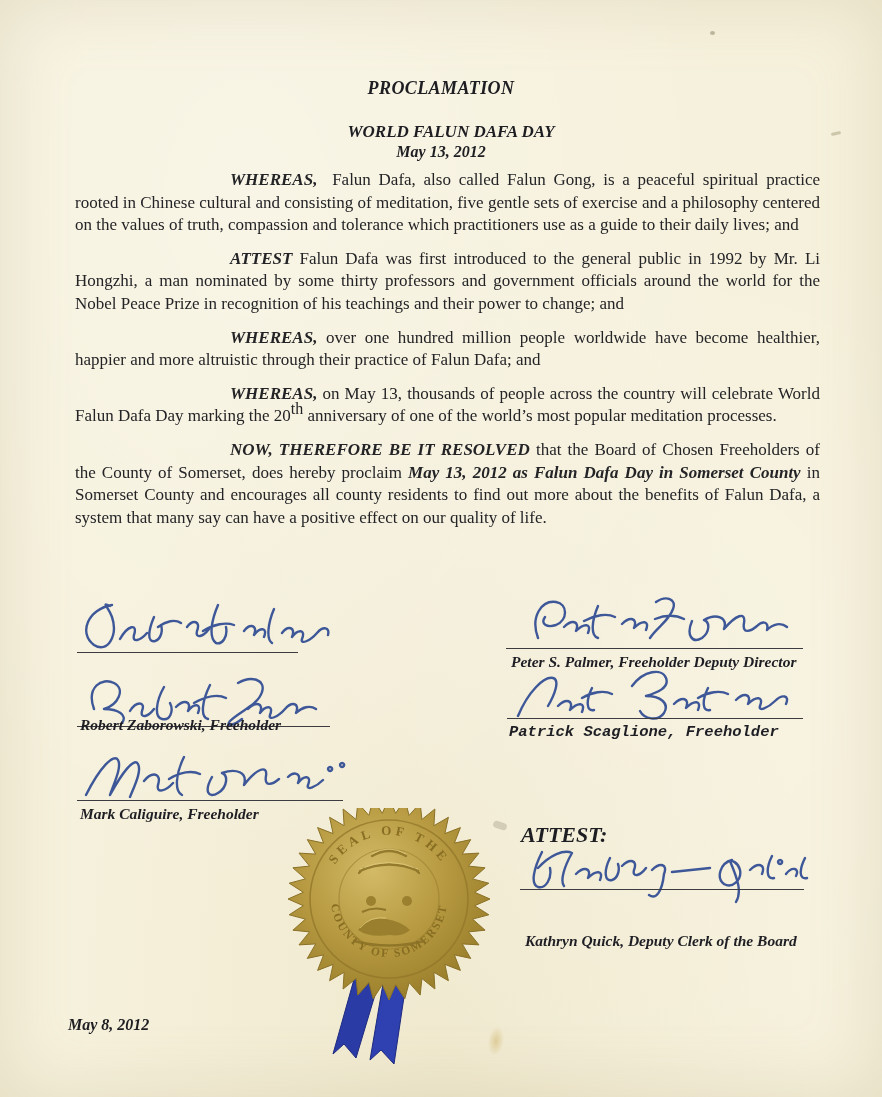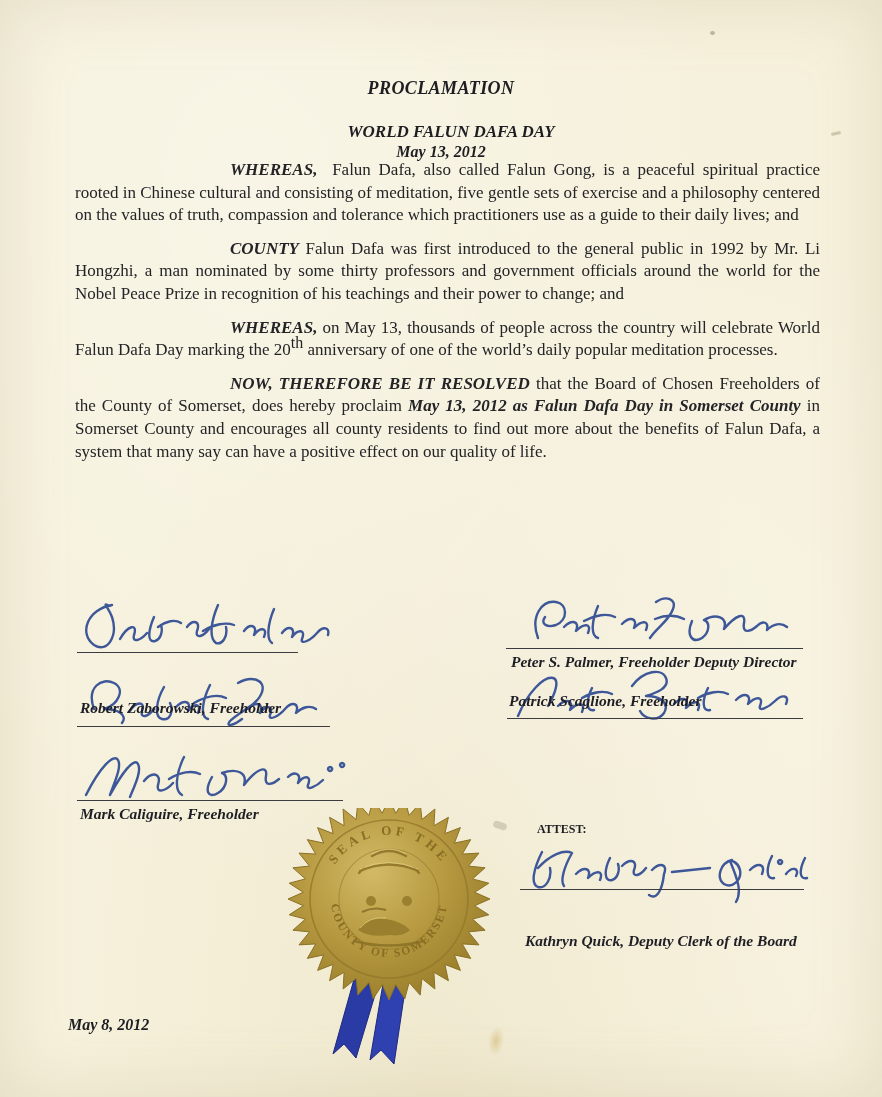--- a/index.html
+++ b/index.html
@@ -16,35 +16,35 @@
       radial-gradient(ellipse at 75% 60%, rgba(255,255,255,.18), transparent 50%),
       radial-gradient(ellipse at 50% 100%, rgba(221,209,167,.25), transparent 60%);
     box-shadow:inset 0 0 70px rgba(167,152,104,.22);
     color:#222;
   }
   .title-block{position:absolute;top:78px;left:0;width:100%;text-align:center;}
   .title{font-weight:700;font-style:italic;font-size:18px;letter-spacing:.4px;color:#1d1d22;}
   .subtitle{margin-top:23px;font-weight:700;font-style:italic;font-size:17px;color:#1d1d22;margin-left:20px;}
   .subtitle-date{margin-top:1px;font-weight:700;font-style:italic;font-size:16px;color:#1d1d22;}
   .body-text{
-    position:absolute;top:159px;left:75px;width:745px;
+    position:absolute;top:169px;left:75px;width:745px;
     font-size:17px;line-height:22.6px;text-align:justify;color:#242427;
   }
   .body-text p{margin:0 0 11px 0;text-indent:155px;}
   .lead{font-weight:700;font-style:italic;}
   .gap-wide{padding-right:7px;}
   sup{font-size:16px;line-height:0;}
   .sig-line{position:absolute;border-bottom:1.6px solid #3c3c40;height:0;}
   .sig-label{
     position:absolute;font-weight:700;font-style:italic;font-size:15.5px;
     color:#1e1e24;white-space:nowrap;
   }
   .sig-svg{position:absolute;overflow:visible;}
   .sig-stroke{fill:none;stroke:#2e4a92;stroke-width:2.4;stroke-linecap:round;stroke-linejoin:round;opacity:.92;}
-  .attest{position:absolute;left:537px;top:822px;font-weight:700;font-size:12px;color:#1d1d22;}
+  .attest{position:absolute;left:521px;top:822px;font-weight:700;font-style:italic;font-size:22px;color:#1d1d22;}
   .footer-date{position:absolute;left:68px;top:1016px;font-weight:700;font-style:italic;font-size:16px;color:#1d1d22;}
   .seal-wrap{position:absolute;left:274px;top:808px;width:230px;height:262px;}
   .speck{position:absolute;border-radius:50%;}
   .speck-a{left:710px;top:31px;width:5px;height:4px;background:rgba(120,112,82,.45);}
   .speck-b{left:831px;top:132px;width:10px;height:3px;background:rgba(150,140,108,.42);border-radius:2px;transform:rotate(-12deg);}
   .speck-c{left:493px;top:822px;width:14px;height:7px;background:rgba(140,130,105,.30);border-radius:4px;transform:rotate(18deg);}
   .stain{
     position:absolute;left:488px;top:1026px;width:16px;height:30px;border-radius:50%;
     background:radial-gradient(ellipse, rgba(193,158,62,.38), rgba(193,158,62,0) 70%);
     transform:rotate(8deg);
@@ -56,53 +56,54 @@
 <div class="page">
 
   <div class="title-block">
     <div class="title">PROCLAMATION</div>
     <div class="subtitle">WORLD FALUN DAFA DAY</div>
     <div class="subtitle-date">May 13, 2012</div>
   </div>
 
   <div class="body-text">
     <p><span class="lead gap-wide">WHEREAS,</span><span> Falun Dafa, also called Falun Gong, is a peaceful spiritual practice rooted in Chinese cultural and consisting of meditation, five gentle sets of exercise and a philosophy centered on the values of truth, compassion and tolerance which practitioners use as a guide to their daily lives; and</span></p>
-    <p><span class="lead">COUNTY</span><span> Falun Dafa was first introduced to the general public in 1992 by Mr. Li Hongzhi, a man nominated by some thirty professors and government officials around the world for the Nobel Peace Prize in recognition of his teachings and their power to change; and</span></p>
-    <p><span class="lead">WHEREAS,</span><span> on May 13, thousands of people across the country will celebrate World Falun Dafa Day marking the 20</span><sup>th</sup><span> anniversary of one of the world’s daily popular meditation processes.</span></p>
+    <p><span class="lead">ATTEST</span><span> Falun Dafa was first introduced to the general public in 1992 by Mr. Li Hongzhi, a man nominated by some thirty professors and government officials around the world for the Nobel Peace Prize in recognition of his teachings and their power to change; and</span></p>
+    <p><span class="lead">WHEREAS,</span><span> over one hundred million people worldwide have become healthier, happier and more altruistic through their practice of Falun Dafa; and</span></p>
+    <p><span class="lead">WHEREAS,</span><span> on May 13, thousands of people across the country will celebrate World Falun Dafa Day marking the 20</span><sup>th</sup><span> anniversary of one of the world’s most popular meditation processes.</span></p>
     <p><span class="lead">NOW, THEREFORE BE IT RESOLVED</span><span> that the Board of Chosen Freeholders of the County of Somerset, does hereby proclaim </span><span class="lead">May 13, 2012 as Falun Dafa Day in Somerset County</span><span> in Somerset County and encourages all county residents to find out more about the benefits of Falun Dafa, a system that many say can have a positive effect on our quality of life.</span></p>
   </div>
 
   <svg class="sig-svg" style="left:72px;top:597px;" width="280" height="60" viewBox="0 0 280 60">
     <path class="sig-stroke" d="M40,8 C16,12 6,36 22,48 C36,57 46,38 40,20 C36,9 29,5 38,9 M48,42 C56,28 66,26 62,38 C60,46 68,44 75,36 M82,20 C76,34 75,46 83,44 C89,42 91,34 89,28 M86,30 C94,24 103,22 109,26 M115,30 C121,22 129,24 125,34 C123,42 131,40 137,32 M146,8 C140,22 136,40 144,46 C150,48 156,40 154,30 M131,34 C142,27 154,25 162,28 M172,34 C178,26 186,28 182,38 C188,30 196,30 192,40 M202,12 C196,26 194,42 200,46 M210,36 C216,28 224,30 220,40 C226,32 234,32 230,42 C228,48 238,44 245,36 C251,29 258,30 256,38"></path>
   </svg>
   <div class="sig-line" style="left:77px;top:652px;width:221px;"></div>
 
   <svg class="sig-svg" style="left:72px;top:673px;" width="280" height="56" viewBox="0 0 280 56">
     <path class="sig-stroke" d="M22,36 C14,14 30,4 42,10 C54,16 46,32 32,36 C46,36 56,42 50,50 M58,38 C64,28 74,28 70,38 C68,46 76,44 82,36 M92,14 C84,28 82,44 90,46 C98,48 102,38 98,30 M104,34 C112,26 120,28 116,38 C122,30 130,30 126,40 M138,12 C130,28 128,44 136,46 M122,30 C134,23 146,21 154,25 M166,10 C180,2 194,7 190,19 C186,32 168,38 158,48 C153,54 161,53 170,46 M176,36 C184,28 192,30 188,40 C194,32 202,32 198,42 C196,48 206,44 213,36 C220,28 228,30 224,40 C230,34 238,32 244,36"></path>
   </svg>
   <div class="sig-line" style="left:77px;top:726px;width:253px;"></div>
-  <div class="sig-label" style="left:80px;top:699px;">Robert Zaborowski, Freeholder</div>
+  <div class="sig-label" style="left:80px;top:716px;">Robert Zaborowski, Freeholder</div>
 
   <svg class="sig-svg" style="left:72px;top:747px;" width="300" height="56" viewBox="0 0 300 56">
     <path class="sig-stroke" d="M14,48 C28,20 42,6 46,13 C50,20 42,36 38,48 C50,26 62,10 66,17 C70,24 62,40 58,50 M72,34 C80,24 90,26 86,38 C84,47 94,44 101,36 M112,10 C104,26 102,44 110,48 M97,32 C108,25 120,23 128,27 M140,30 C132,44 136,52 146,46 C156,40 156,28 150,26 C164,21 176,25 172,38 C184,22 196,17 194,29 C192,40 200,38 207,32 M216,30 C222,24 230,26 226,36 C232,28 240,28 236,38 C234,44 244,40 251,33 M258,24 a2,2 0 1 1 .2,0 M270,20 a2,2 0 1 1 .2,0"></path>
   </svg>
   <div class="sig-line" style="left:77px;top:800px;width:266px;"></div>
   <div class="sig-label" style="left:80px;top:805px;">Mark Caliguire, Freeholder</div>
 
   <svg class="sig-svg" style="left:500px;top:594px;" width="305" height="58" viewBox="0 0 305 58">
     <path class="sig-stroke" d="M38,44 C30,22 42,6 56,8 C68,10 68,26 56,31 C47,34 40,30 45,23 M64,33 C72,25 80,27 76,37 C84,29 92,29 88,39 M98,12 C92,26 90,42 98,44 M84,27 C95,21 107,19 115,23 M122,30 C130,22 138,24 134,34 C142,26 150,26 146,36 M156,8 C166,1 177,5 173,15 C169,27 157,33 150,44 M155,25 C165,21 176,21 184,25 M192,27 C186,41 192,50 202,44 C210,38 210,28 204,26 C216,19 228,23 224,35 C236,21 246,17 244,29 C242,40 250,38 257,32 C263,26 269,28 267,36 C273,30 281,28 287,33"></path>
   </svg>
   <div class="sig-line" style="left:506px;top:648px;width:297px;"></div>
   <div class="sig-label" style="left:511px;top:653px;">Peter S. Palmer, Freeholder Deputy Director</div>
 
   <svg class="sig-svg" style="left:500px;top:664px;" width="305" height="60" viewBox="0 0 305 60">
     <path class="sig-stroke" d="M18,52 C28,28 44,12 53,14 C60,16 55,30 48,42 M58,42 C66,34 74,36 70,46 C78,38 86,38 82,48 M92,24 C86,36 86,48 94,46 M82,34 C92,28 104,26 112,30 M132,22 C144,6 162,4 166,14 C170,24 156,29 146,32 C160,32 170,39 164,49 C158,58 144,55 140,47 M174,40 C182,32 190,34 186,44 C194,36 202,36 198,46 M208,24 C202,36 202,48 210,46 M198,34 C208,28 220,26 228,30 M236,36 C244,28 252,30 248,40 C256,32 264,32 260,42 C258,48 268,44 275,37 C282,30 290,31 286,40"></path>
   </svg>
   <div class="sig-line" style="left:507px;top:718px;width:296px;"></div>
-  <div class="sig-label" style="left:509px;top:692px;">Patrick Scaglione, Freeholder</div>
+  <div class="sig-label" style="left:509px;top:723px;font-family:Liberation Mono, monospace;">Patrick Scaglione, Freeholder</div>
 
   <div class="attest">ATTEST:</div>
   <svg class="sig-svg" style="left:512px;top:834px;" width="300" height="72" viewBox="0 0 300 72">
     <path class="sig-stroke" d="M30,18 C22,34 18,50 26,53 C34,55 40,44 38,34 M26,34 C38,21 52,15 60,19 C52,33 48,47 52,52 M64,40 C72,32 80,34 76,44 C84,36 92,36 88,46 M98,24 C92,36 92,48 100,46 C106,44 108,36 106,30 M110,32 C118,24 126,26 122,36 C120,44 128,42 134,34 M140,36 C148,28 156,30 152,40 C150,58 144,66 137,61 M160,38 L198,34 M220,26 C208,29 204,44 212,50 C220,55 230,46 228,36 C226,28 219,26 218,27 C226,46 230,58 224,68 M238,36 C246,28 254,30 250,40 M260,22 C254,34 254,46 262,44 M268,30 a2,2 0 1 1 .2,0 M274,40 C280,32 288,34 284,42 M293,24 C287,36 287,46 295,44"></path>
   </svg>
   <div class="sig-line" style="left:520px;top:889px;width:284px;"></div>
   <div class="sig-label" style="left:525px;top:894px;margin-top:38px;">Kathryn Quick, Deputy Clerk of the Board</div>
 
   <svg class="seal-wrap" viewBox="0 0 230 262">
     <defs>

